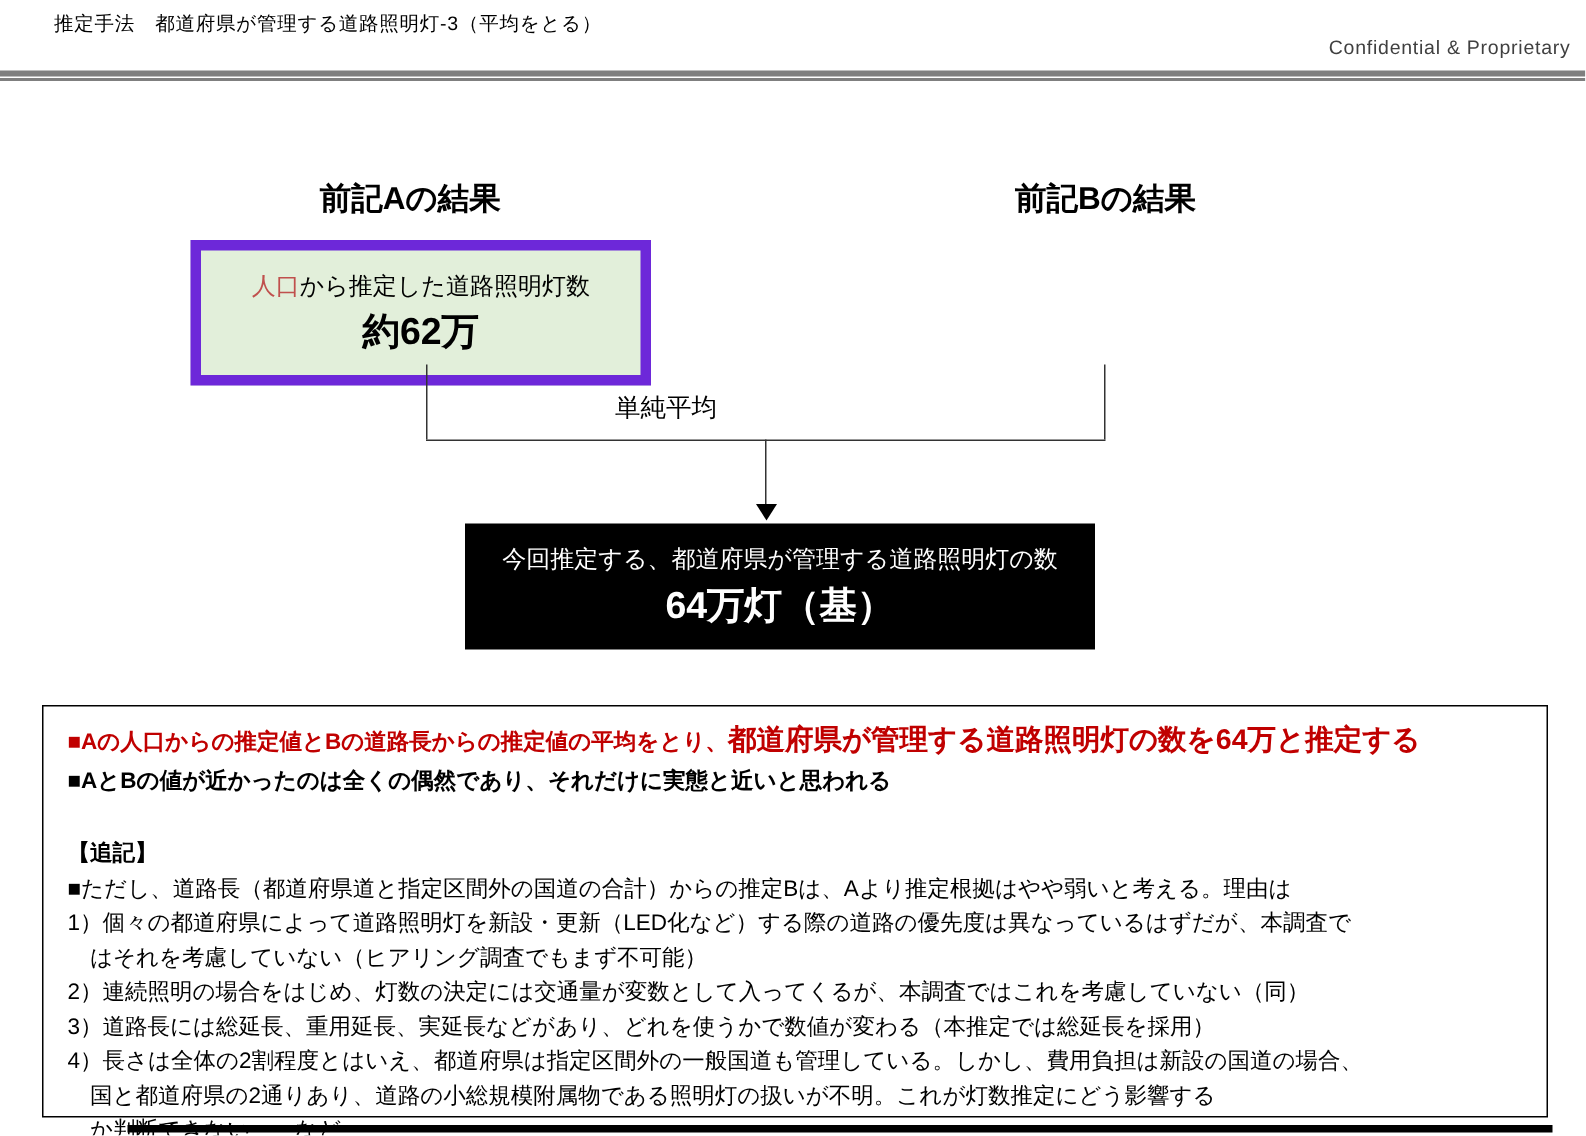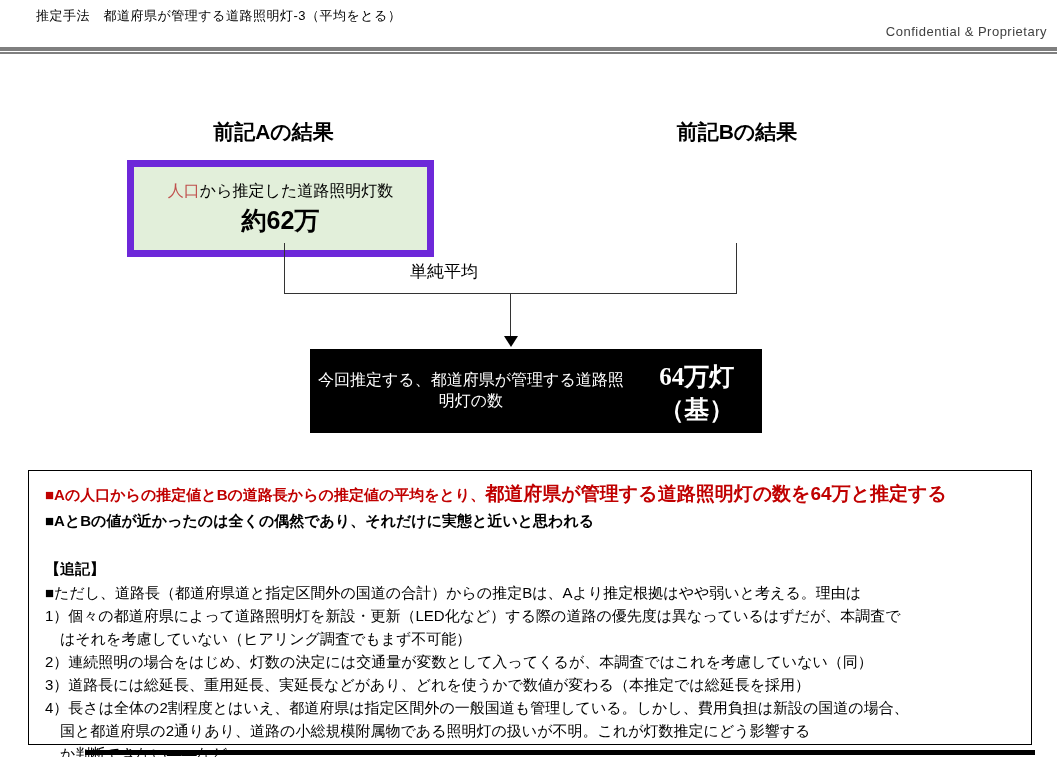--- a/index.html
+++ b/index.html
@@ -51,27 +51,27 @@
     position:absolute;left:410px;top:260px;width:200px;
     text-align:left;font-size:17px;
   }
   .arrow-line{left:510px;top:293px;height:45px;}
   .arrow-head{
     position:absolute;left:504px;top:336px;width:0;height:0;
     border-left:7px solid transparent;border-right:7px solid transparent;
     border-top:11px solid #000;
   }
   .result-box{
-    position:absolute;left:310px;top:349px;width:452px;height:84px;
+    position:absolute;left:310px;top:349px;width:420px;height:84px;
     background:#000;color:#fff;
-    display:flex;flex-direction:row;justify-content:center;align-items:center;
+    display:flex;flex-direction:column;justify-content:center;align-items:center;
     text-align:center;
   }
   .result-box .line1{font-size:16px;}
-  .result-box .value{font-size:25px;font-weight:bold;margin-top:3px;font-family:Liberation Serif, serif;}
+  .result-box .value{font-size:25px;font-weight:bold;margin-top:3px;}
   .notes-box{
     position:absolute;left:28px;top:470px;width:1004px;height:275px;
     border:1px solid #000;box-sizing:border-box;
     padding:10px 0 0 16px;
     font-size:15px;line-height:23px;
   }
   .notes-box p{margin:0;}
   .p-red{color:#c00000;font-weight:bold;line-height:26px;}
   .p-red .big{font-size:19px;}
   .p-bold{font-weight:bold;line-height:25px;}

